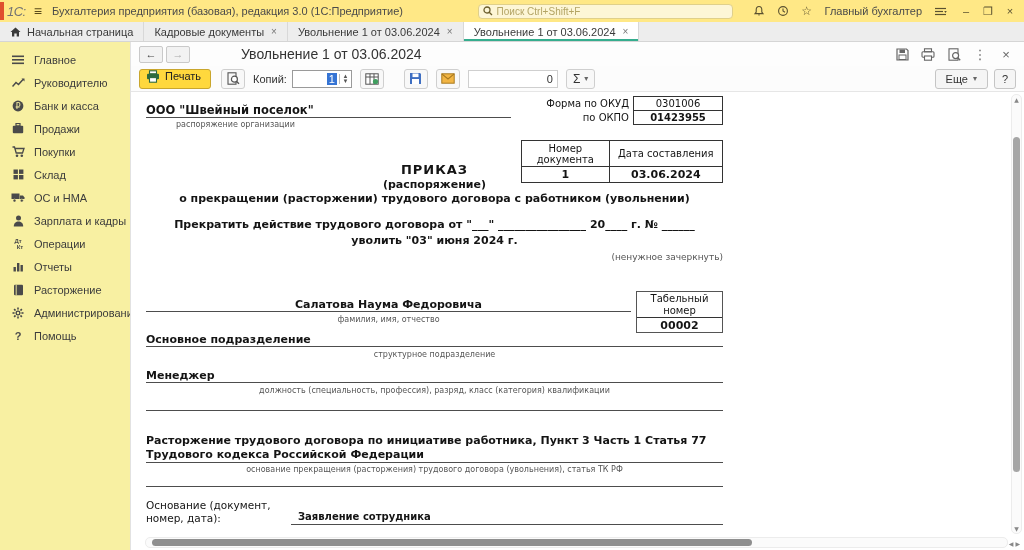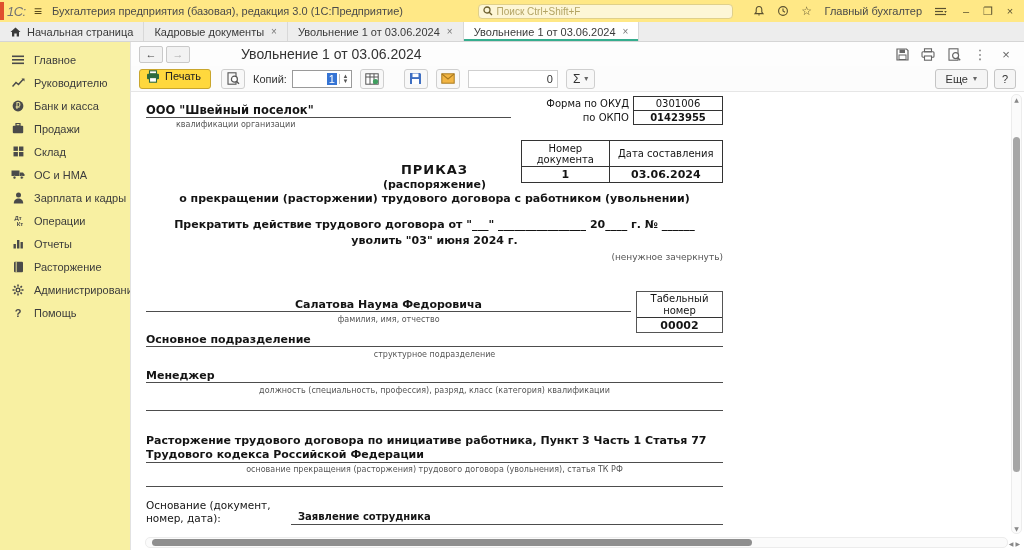--- a/index.html
+++ b/index.html
@@ -186,20 +186,30 @@
         <span class="side-ico">
             <svg class="ico-svg" width="12" height="11" viewBox="0 0 12 11">
               <rect x="4" y="0.5" width="4" height="2.4" fill="none" stroke="#4a4a4a" stroke-width="1.2"></rect>
               <rect x="0.8" y="2.8" width="10.4" height="7.4" rx="1" fill="#4a4a4a"></rect>
             </svg>
           </span>
         <span class="side-label">Продажи</span>
       </div>
       <div class="side-item">
         <span class="side-ico">
+            <svg class="ico-svg" width="13" height="12" viewBox="0 0 13 12">
+              <polyline points="0.5,1 2.5,1 4.2,7 10.5,7 12,2.5 3,2.5" fill="none" stroke="#4a4a4a" stroke-width="1.3"></polyline>
+              <circle cx="5" cy="9.8" r="1.3" fill="#4a4a4a"></circle>
+              <circle cx="9.8" cy="9.8" r="1.3" fill="#4a4a4a"></circle>
+            </svg>
+          </span>
+        <span class="side-label">Покупки</span>
+      </div>
+      <div class="side-item">
+        <span class="side-ico">
             <svg class="ico-svg" width="11" height="11" viewBox="0 0 11 11">
               <rect x="0.5" y="0.5" width="4.4" height="4.4" fill="#4a4a4a"></rect>
               <rect x="6" y="0.5" width="4.4" height="4.4" fill="#4a4a4a"></rect>
               <rect x="0.5" y="6" width="4.4" height="4.4" fill="#4a4a4a"></rect>
               <rect x="6" y="6" width="4.4" height="4.4" fill="#4a4a4a"></rect>
             </svg>
           </span>
         <span class="side-label">Склад</span>
       </div>
       <div class="side-item">
@@ -370,21 +380,21 @@
                 <td style="height:14px;">0301006</td>
               </tr>
           <tr>
                 <td style="height:14px;" class="b">01423955</td>
               </tr>
         </tbody>
           </table>
 
         <div class="abs b" style="top:11px; left:15px; font-size:11.5px;">ООО "Швейный поселок"</div>
         <div class="abs ul" style="top:10px; left:15px; width:365px; height:16px;"></div>
-        <div class="abs cap" style="top:28px; left:15px; width:365px; text-align:left; padding-left:30px;">квалификации организации</div>
+        <div class="abs cap" style="top:28px; left:15px; width:365px; text-align:left; padding-left:30px;">распоряжение организации</div>
 
         <table class="doc-table abs" style="top:48px; left:390px; width:202px;">
           <tbody>
               <tr>
             <td style="width:88px; height:26px;">Номер документа</td>
             <td style="width:114px;">Дата составления</td>
           </tr>
           <tr>
             <td class="b" style="height:16px; font-size:11px;">1</td>
             <td class="b" style="font-size:11px;">03.06.2024</td>

